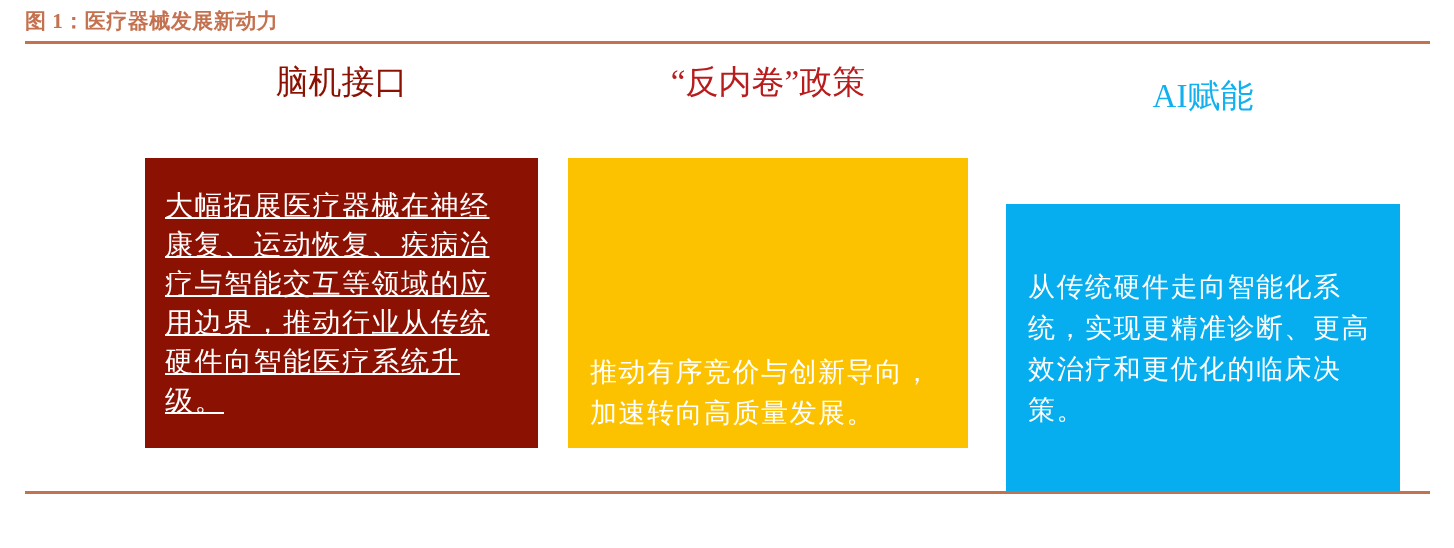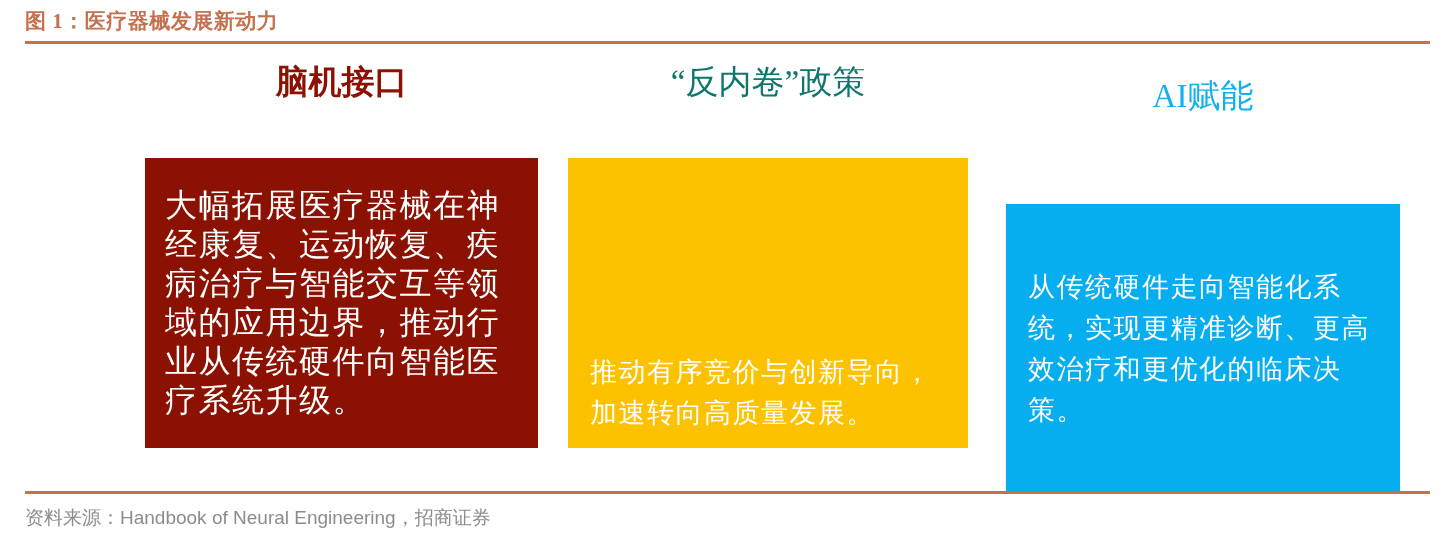--- a/index.html
+++ b/index.html
@@ -87,21 +87,21 @@
 
   
   #col-bci      { left: 145px;  width: 393px; }
   #col-policy   { left: 568px;  width: 400px; }
   #col-ai       { left: 1006px; width: 394px; }
 
   #col-bci    .box { height: 290px; padding: 14px 20px; }
   #col-policy .box { height: 290px; padding: 14px 22px; }
   #col-ai     .box { height: 290px; padding: 20px 22px; margin-top: 46px; }
 
-  #col-bci    .box-text { font-size: 32px; line-height: 39px; }
+  #col-bci    .box-text { font-size: 28px; line-height: 39px; text-decoration: underline; }
   #col-policy .box-text { font-size: 27px; line-height: 41px; }
   #col-ai     .box-text { font-size: 27px; line-height: 41px; }
 
   
   .footer {
     position: absolute;
     left: 25px;
     top: 504px;
     font-size: 19px;
     line-height: 28px;
@@ -114,39 +114,36 @@
 </head>
 <body>
 
 <div class="page">
 
   <div class="fig-title" style="color: rgb(196, 113, 79);">图 1：医疗器械发展新动力</div>
 
   <div class="rule-top" style="background: rgb(196, 113, 79);"></div>
 
   <div class="col" id="col-bci">
-    <div class="col-heading" style="color: rgb(139, 17, 3); font-weight: bold;">脑机接口</div>
+    <div class="col-heading" style="color: rgb(139, 17, 3);">脑机接口</div>
     <div class="box" style="background: rgb(139, 17, 3);">
       <div class="box-text">大幅拓展医疗器械在神经康复、运动恢复、疾病治疗与智能交互等领域的应用边界，推动行业从传统硬件向智能医疗系统升级。</div>
     </div>
   </div>
 
   <div class="col" id="col-policy">
-    <div class="col-heading" style="color: #0f766e;">“反内卷”政策</div>
+    <div class="col-heading" style="color: #b91c1c;">“反内卷”政策</div>
     <div class="box" style="background: rgb(252, 194, 0); align-items: flex-end;">
       <div class="box-text">推动有序竞价与创新导向，加速转向高质量发展。</div>
     </div>
   </div>
 
   <div class="col" id="col-ai">
     <div class="col-heading" style="color: rgb(19, 176, 240); margin-top: 14px;">AI赋能</div>
     <div class="box" style="background: rgb(6, 174, 239);">
       <div class="box-text">从传统硬件走向智能化系统，实现更精准诊断、更高效治疗和更优化的临床决策。</div>
     </div>
   </div>
 
   <div class="rule-bottom" style="background: rgb(196, 113, 79);"></div>
 
-  <div class="footer" style="color: rgb(140, 140, 140);">
-    <span class="cn">资料来源：</span><span class="en">Handbook of Neural Engineering</span><span class="cn">，</span><span class="cn">招商证券</span>
-  </div>
 
 </div>
 
 </body></html>

